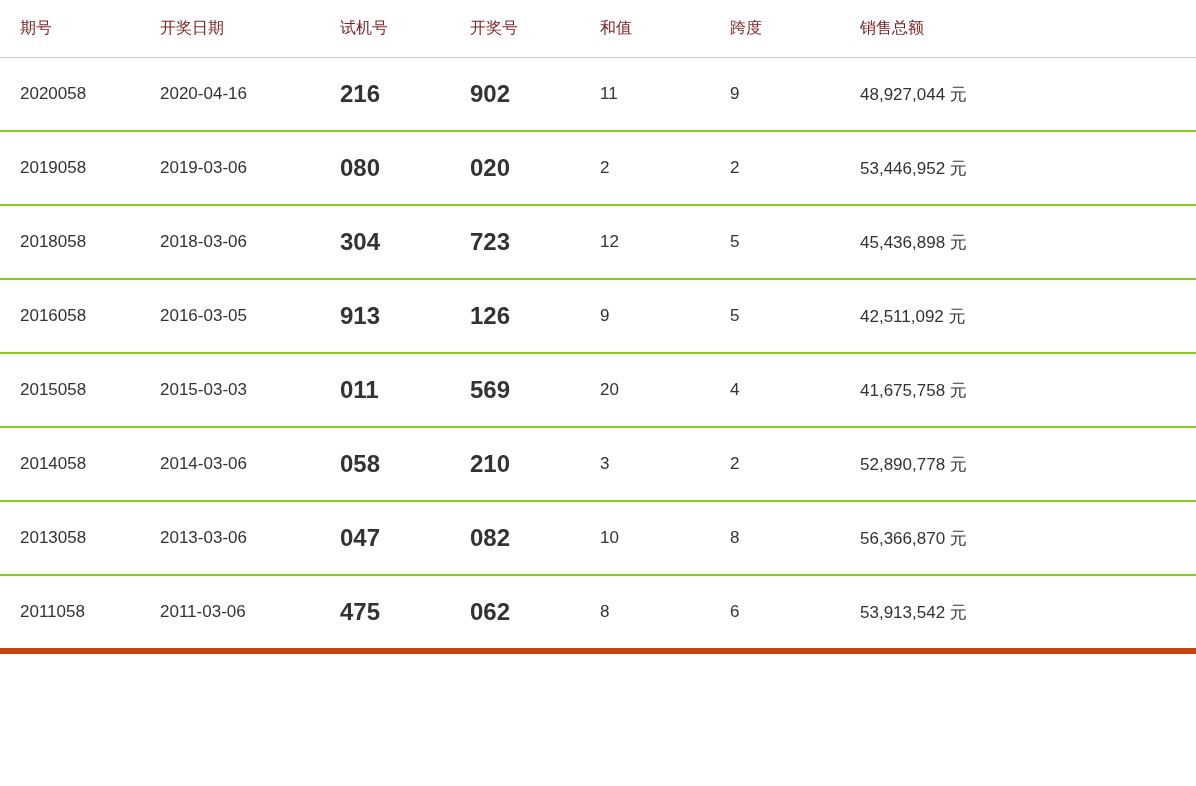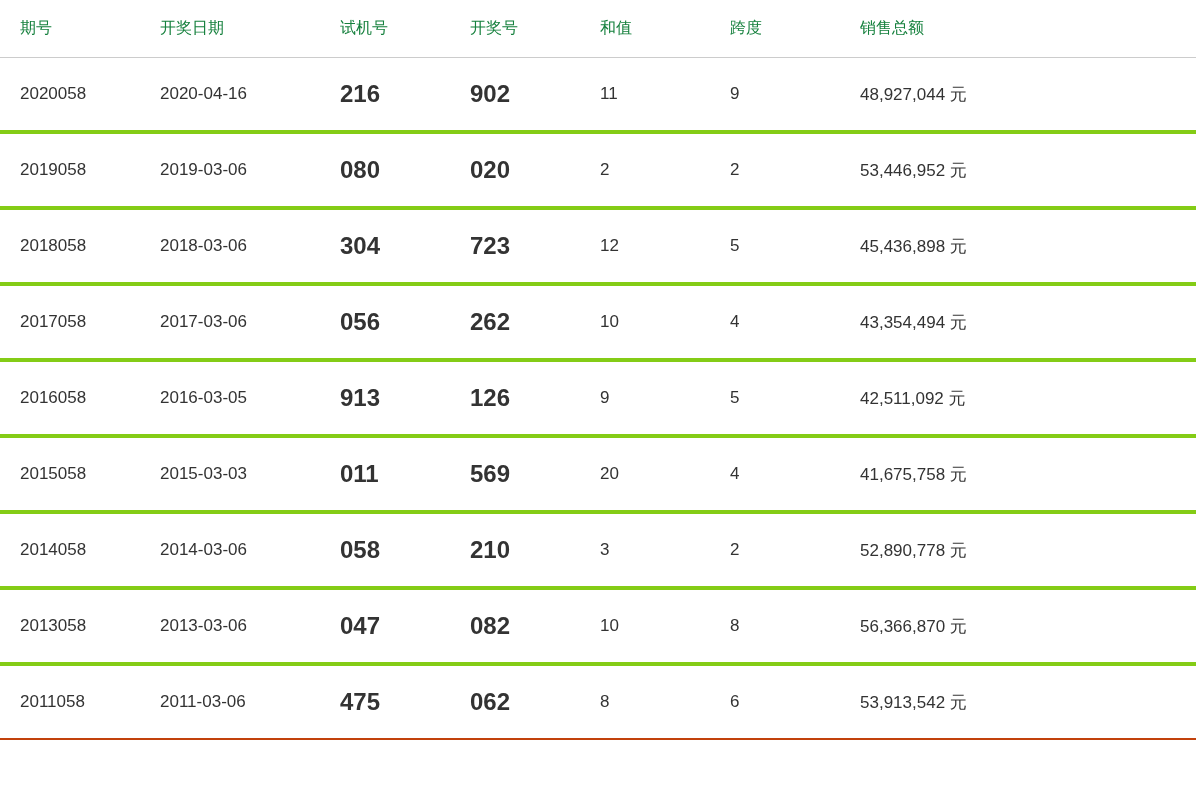--- a/index.html
+++ b/index.html
@@ -36,30 +36,30 @@
     col.col-sales     { width: 356px; }
 
     thead tr {
       border-bottom: 1px solid #ccc;
     }
 
     th {
       text-align: left;
       padding: 18px 20px;
       font-weight: normal;
-      color: #15803d;
+      color: #7f1d1d;
       font-size: 16px;
     }
 
     tbody tr {
-      border-bottom: 4px solid #84cc16;
+      border-bottom: 2px solid #84cc16;
     }
 
     tbody tr:last-child {
-      border-bottom: 2px solid #c2410c;
+      border-bottom: 6px solid #c2410c;
       padding-left: 36px;
     }
 
     td {
       padding: 22px 20px;
       font-size: 17px;
       color: #333;
       vertical-align: middle;
     }
 
@@ -119,29 +119,20 @@
         <tr>
           <td class="normal-cell">2018058</td>
           <td class="normal-cell">2018-03-06</td>
           <td class="bold-cell">304</td>
           <td class="bold-cell">723</td>
           <td class="normal-cell">12</td>
           <td class="normal-cell">5</td>
           <td class="normal-cell">45,436,898 元</td>
         </tr>
         <tr>
-          <td class="normal-cell">2017058</td>
-          <td class="normal-cell">2017-03-06</td>
-          <td class="bold-cell">056</td>
-          <td class="bold-cell">262</td>
-          <td class="normal-cell">10</td>
-          <td class="normal-cell">4</td>
-          <td class="normal-cell">43,354,494 元</td>
-        </tr>
-        <tr>
           <td class="normal-cell">2016058</td>
           <td class="normal-cell">2016-03-05</td>
           <td class="bold-cell">913</td>
           <td class="bold-cell">126</td>
           <td class="normal-cell">9</td>
           <td class="normal-cell">5</td>
           <td class="normal-cell">42,511,092 元</td>
         </tr>
         <tr>
           <td class="normal-cell">2015058</td>

